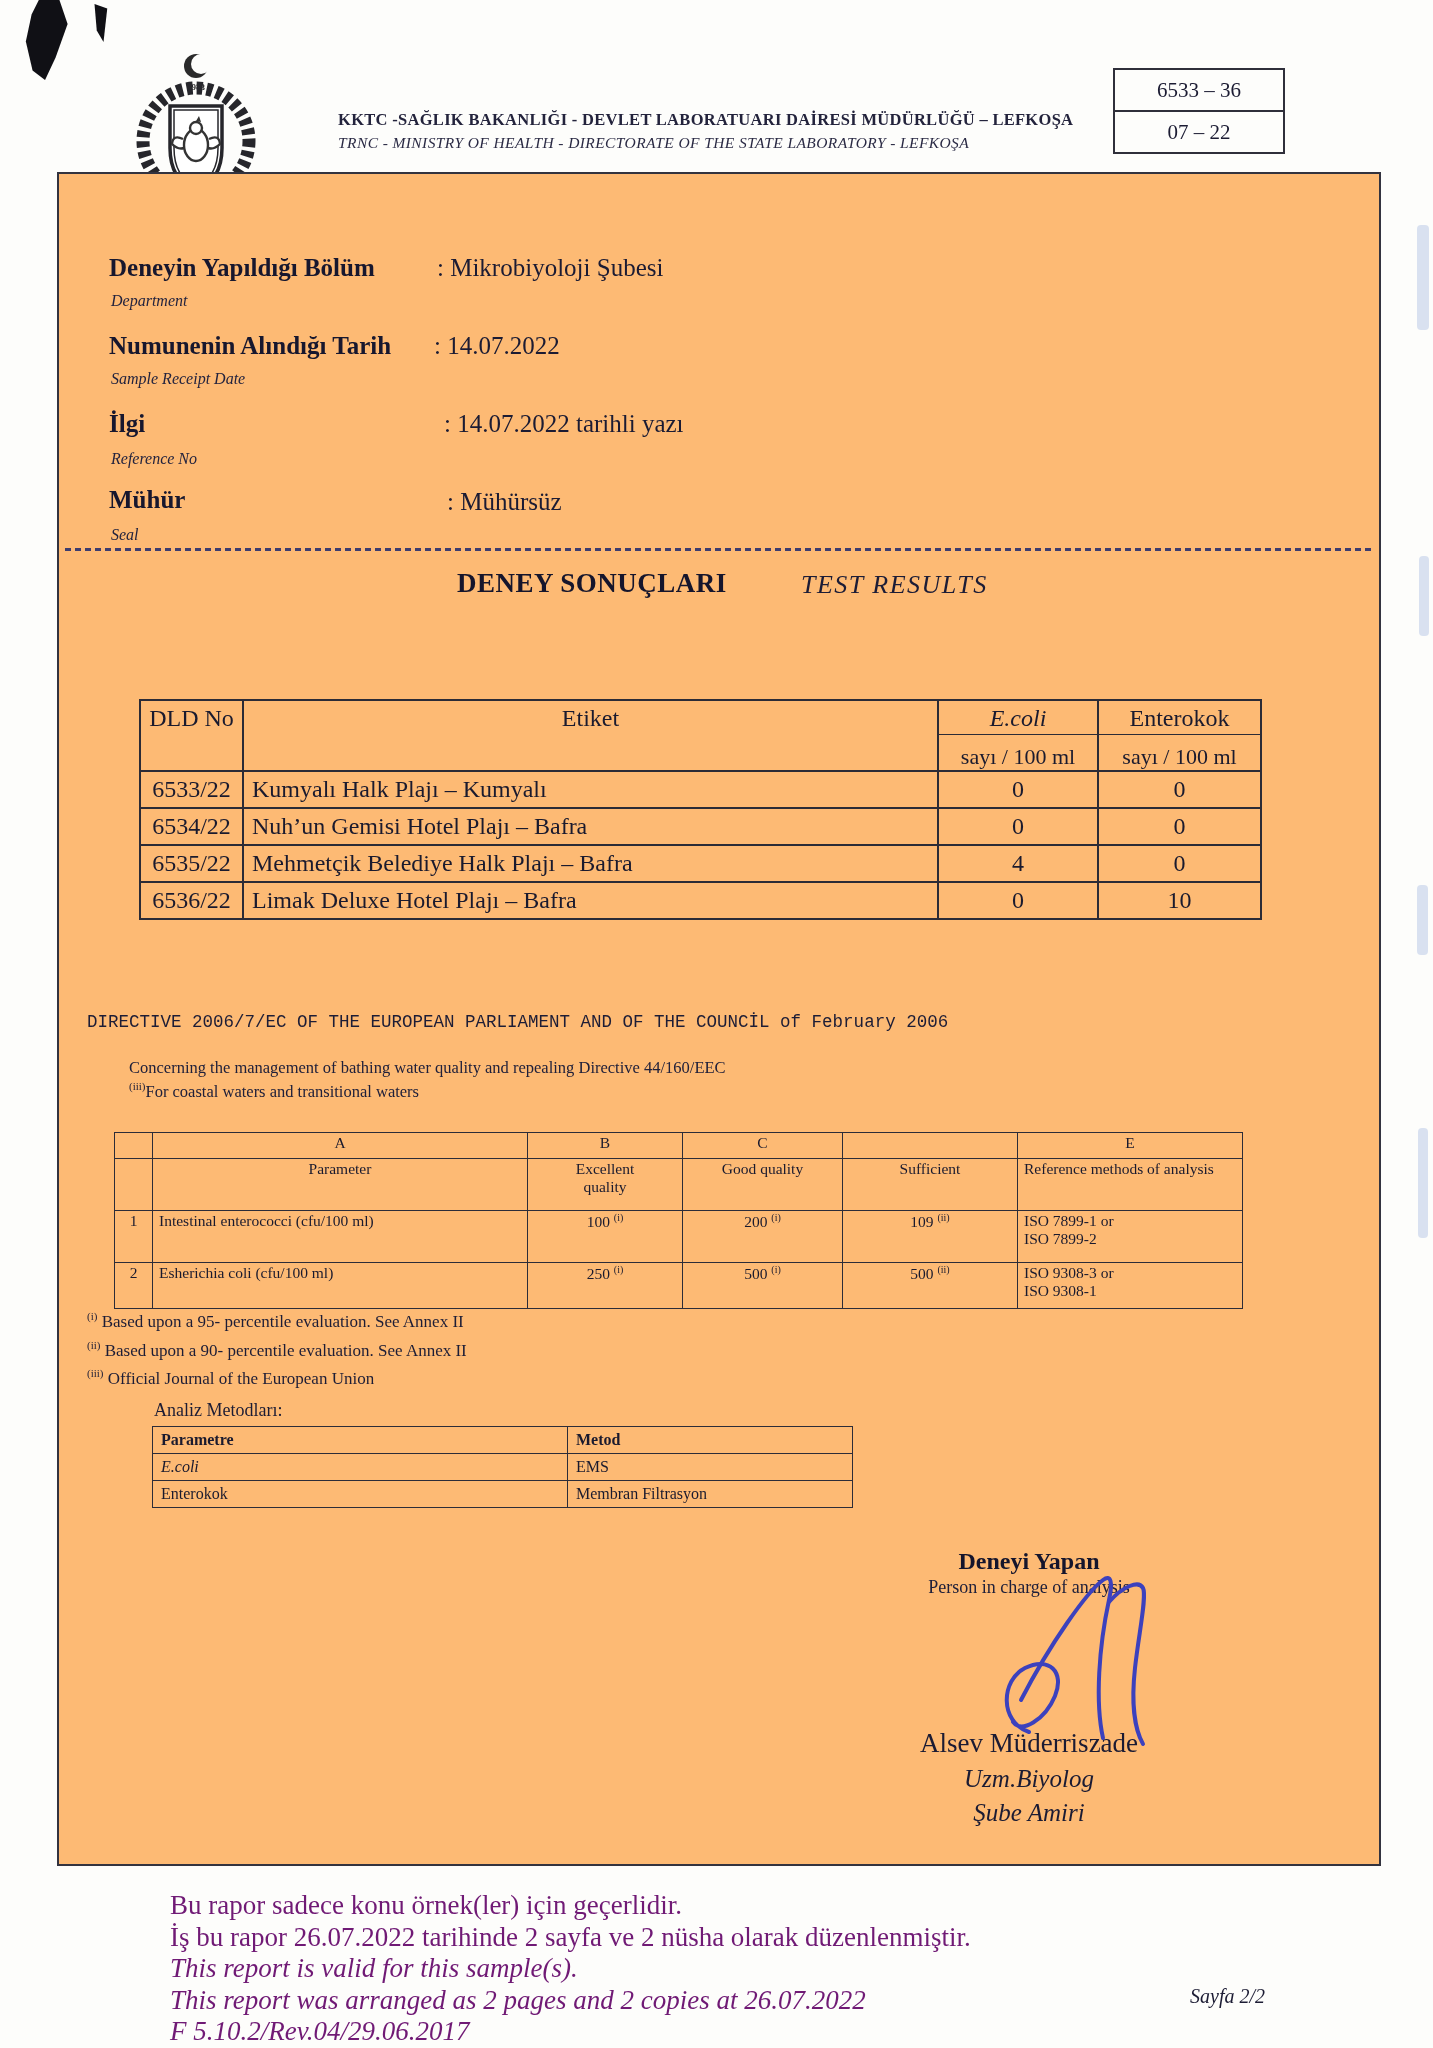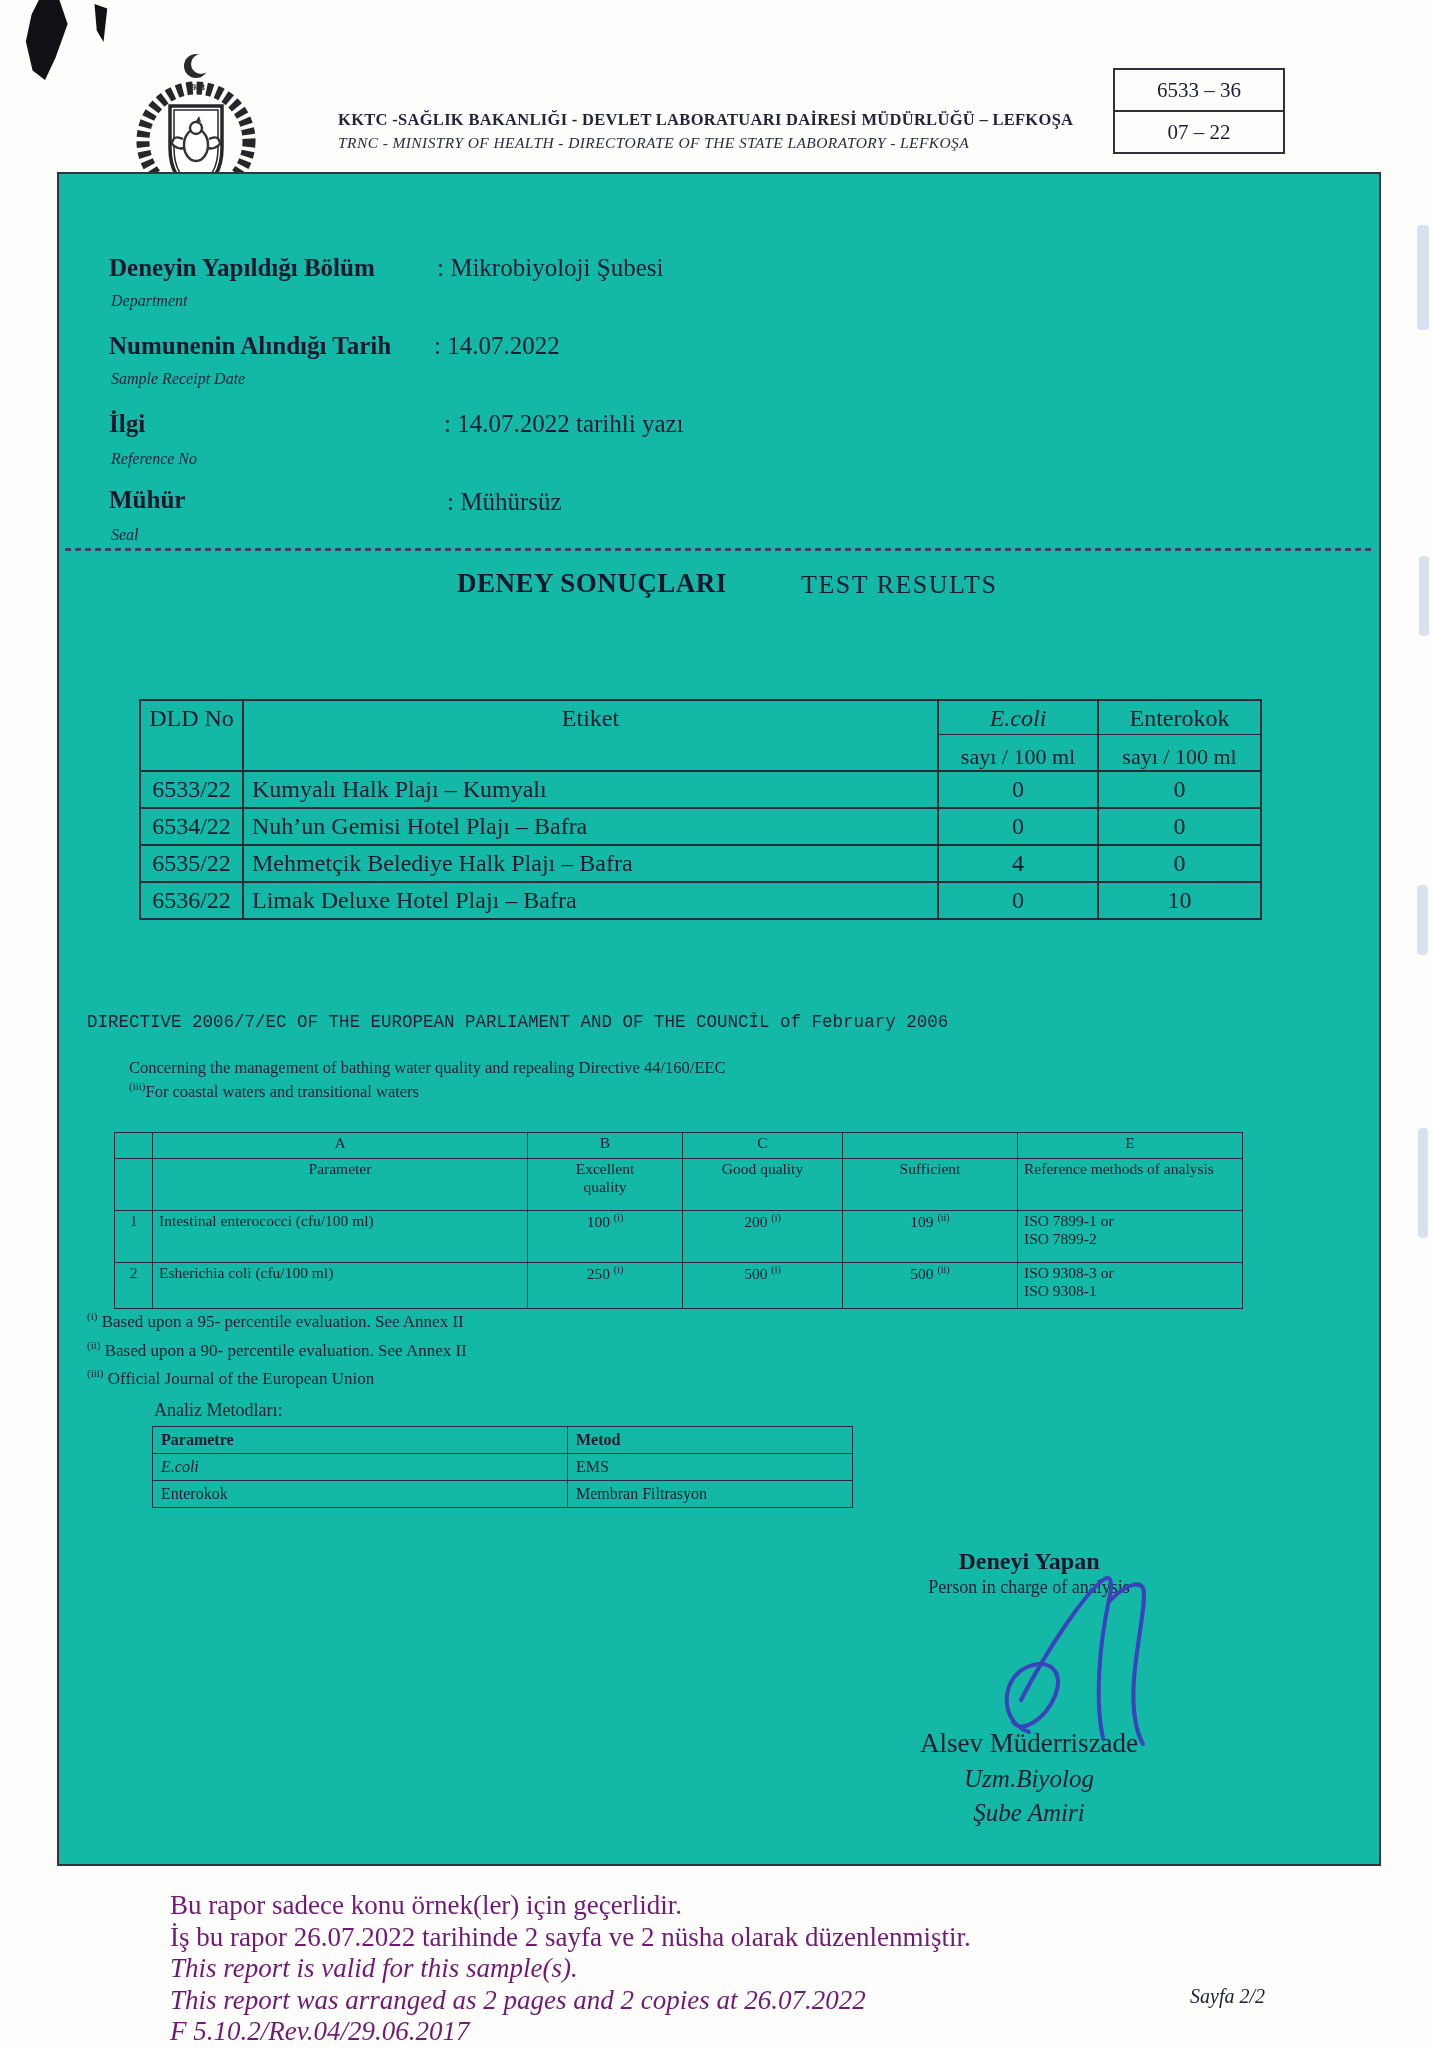--- a/index.html
+++ b/index.html
@@ -11,27 +11,27 @@
   .org-en{font-size:15.5px;font-style:italic;margin-top:4px;letter-spacing:.4px;color:#2a2a44;}
   .refbox{border:2px solid #2f2f3a;width:168px;background:#fdfdfb;}
   .refcell{height:40px;line-height:40px;text-align:center;font-size:21px;color:#1c1c33;}
   .refcell.bot{border-top:2px solid #2f2f3a;}
   
   .blob{background:#101015;}
   .b1{left:22px;top:0;width:48px;height:80px;clip-path:polygon(35% 0,78% 0,95% 30%,70% 72%,48% 100%,22% 88%,8% 52%,20% 18%);}
   .b2{left:93px;top:4px;width:15px;height:38px;clip-path:polygon(10% 0,95% 12%,70% 100%,25% 70%);}
   .artifact{position:absolute;background:#bccbe8;opacity:.55;border-radius:4px;}
   
-  .mainbox{left:57px;top:172px;width:1320px;height:1690px;border:2px solid #33333f;background:#14b8a6;}
+  .mainbox{left:57px;top:172px;width:1320px;height:1690px;border:2px solid #33333f;background:#fdba74;}
   .flabel{font-weight:bold;font-size:25px;color:#17172e;}
   .fsub{font-style:italic;font-size:16px;color:#23233e;}
   .fval{font-size:25px;color:#1b1b33;}
   .divider{height:3px;background:repeating-linear-gradient(90deg,#3d3d6e 0 6px,transparent 6px 10px);}
   .tit-tr{font-weight:bold;font-size:27px;letter-spacing:.5px;color:#15152c;}
-  .tit-en{font-size:26px;letter-spacing:1.5px;color:#1c1c36;}
+  .tit-en{font-style:italic;font-size:26px;letter-spacing:1.5px;color:#1c1c36;}
   
   .rtab{border-collapse:collapse;table-layout:fixed;font-size:24px;}
   .rtab td,.rtab th{border:2px solid #2b2b36;padding:0 8px;overflow:hidden;}
   .rtab th{font-weight:bold;vertical-align:top;padding-top:4px;}
   .rtab .hname{font-weight:normal;text-align:center;font-size:24px;}
   .rtab .hname.it{font-style:italic;}
   .rtab .hunit{font-weight:normal;text-align:center;font-size:22px;border-top:1px solid #2b2b36;margin:2px -8px 0;padding-top:9px;}
   .rtab td.c{text-align:center;}
   .rtab td{height:35px;}
   

